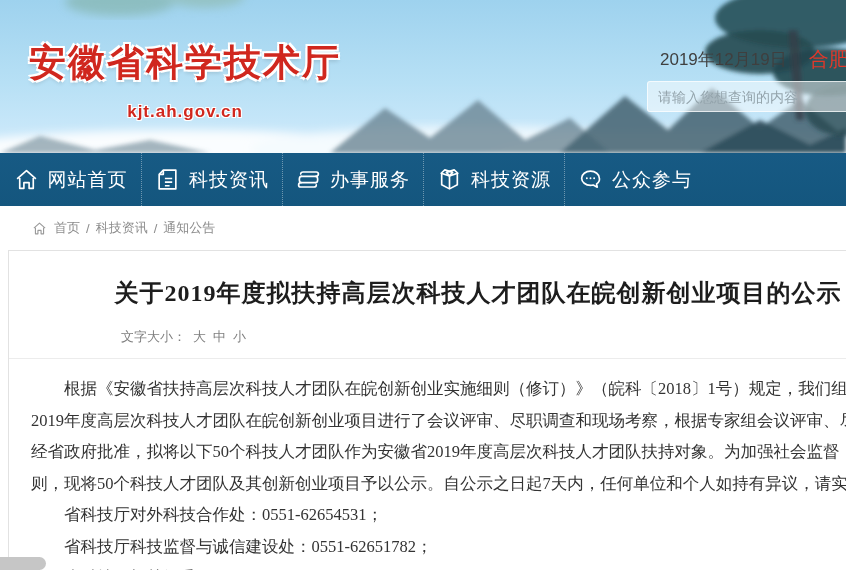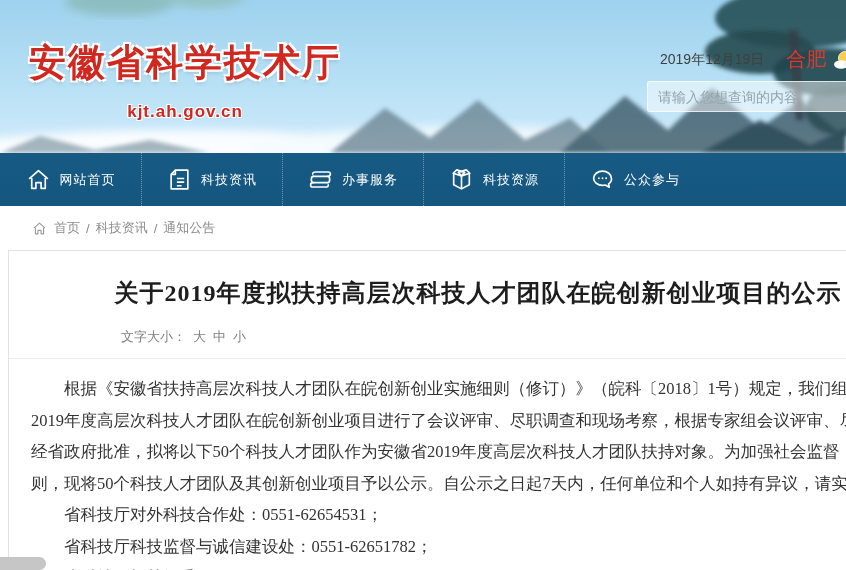--- a/index.html
+++ b/index.html
@@ -20,21 +20,21 @@
   .site-name {
     font-family:"Liberation Serif", serif;
     font-size:37px; font-weight:bold; color:#d0271e; letter-spacing:2px; white-space:nowrap;
     text-shadow:-2px -2px 0 #fff, 2px -2px 0 #fff, -2px 2px 0 #fff, 2px 2px 0 #fff, 0 3px 4px rgba(0,0,0,.18);
   }
   .site-url {
     margin-top:14px; font-size:17px; font-weight:bold; color:#d0271e; letter-spacing:1px;
     text-shadow:-1px -1px 0 #fff, 1px -1px 0 #fff, -1px 1px 0 #fff, 1px 1px 0 #fff;
   }
   .top-info { position:absolute; left:660px; top:46px; width:200px; display:flex; align-items:center; white-space:nowrap; }
-  .date-text { font-size:14px; color:#3f3f3f; }
+  .date-text { font-size:17px; color:#3f3f3f; }
   .city-text { font-size:20px; color:#e2382a; margin-left:22px; }
   .weather-icon { margin-left:6px; width:24px; height:20px; display:inline-block; }
   .search-box {
     position:absolute; left:647px; top:81px; width:240px; height:31px;
     background:rgba(255,255,255,.48); border:1px solid rgba(255,255,255,.7);
     border-radius:3px; padding:0 10px; font-size:14px; color:#42525a; outline:none;
   }
   .search-box::placeholder { color:#94a4ac; }
 
   
@@ -42,21 +42,21 @@
     position:absolute; left:0; top:153px; width:846px; height:53px;
     background:linear-gradient(180deg,#175a84 0%,#14567e 100%);
     display:flex;
   }
   .nav-item {
     width:141px; height:100%; display:flex; align-items:center; justify-content:center;
     color:#ffffff; cursor:pointer;
   }
   .nav-item + .nav-item { border-left:1px dotted rgba(255,255,255,.38); }
   .nav-icon { width:25px; height:25px; margin-right:9px; display:inline-flex; }
-  .nav-label { font-size:13px; letter-spacing:1px; }
+  .nav-label { font-size:19px; letter-spacing:1px; }
 
   
   .breadcrumb {
     position:absolute; left:0; top:206px; width:846px; height:44px;
     display:flex; align-items:center; padding-left:32px; background:#ffffff;
   }
   .crumb-home-icon { width:15px; height:15px; margin-right:7px; display:inline-flex; }
   .breadcrumb, .breadcrumb span { font-size:13px; color:#8c8c8c; }
   .crumb-link { cursor:pointer; }
   .crumb-sep { margin:0 6px; color:#9a9a9a; }

